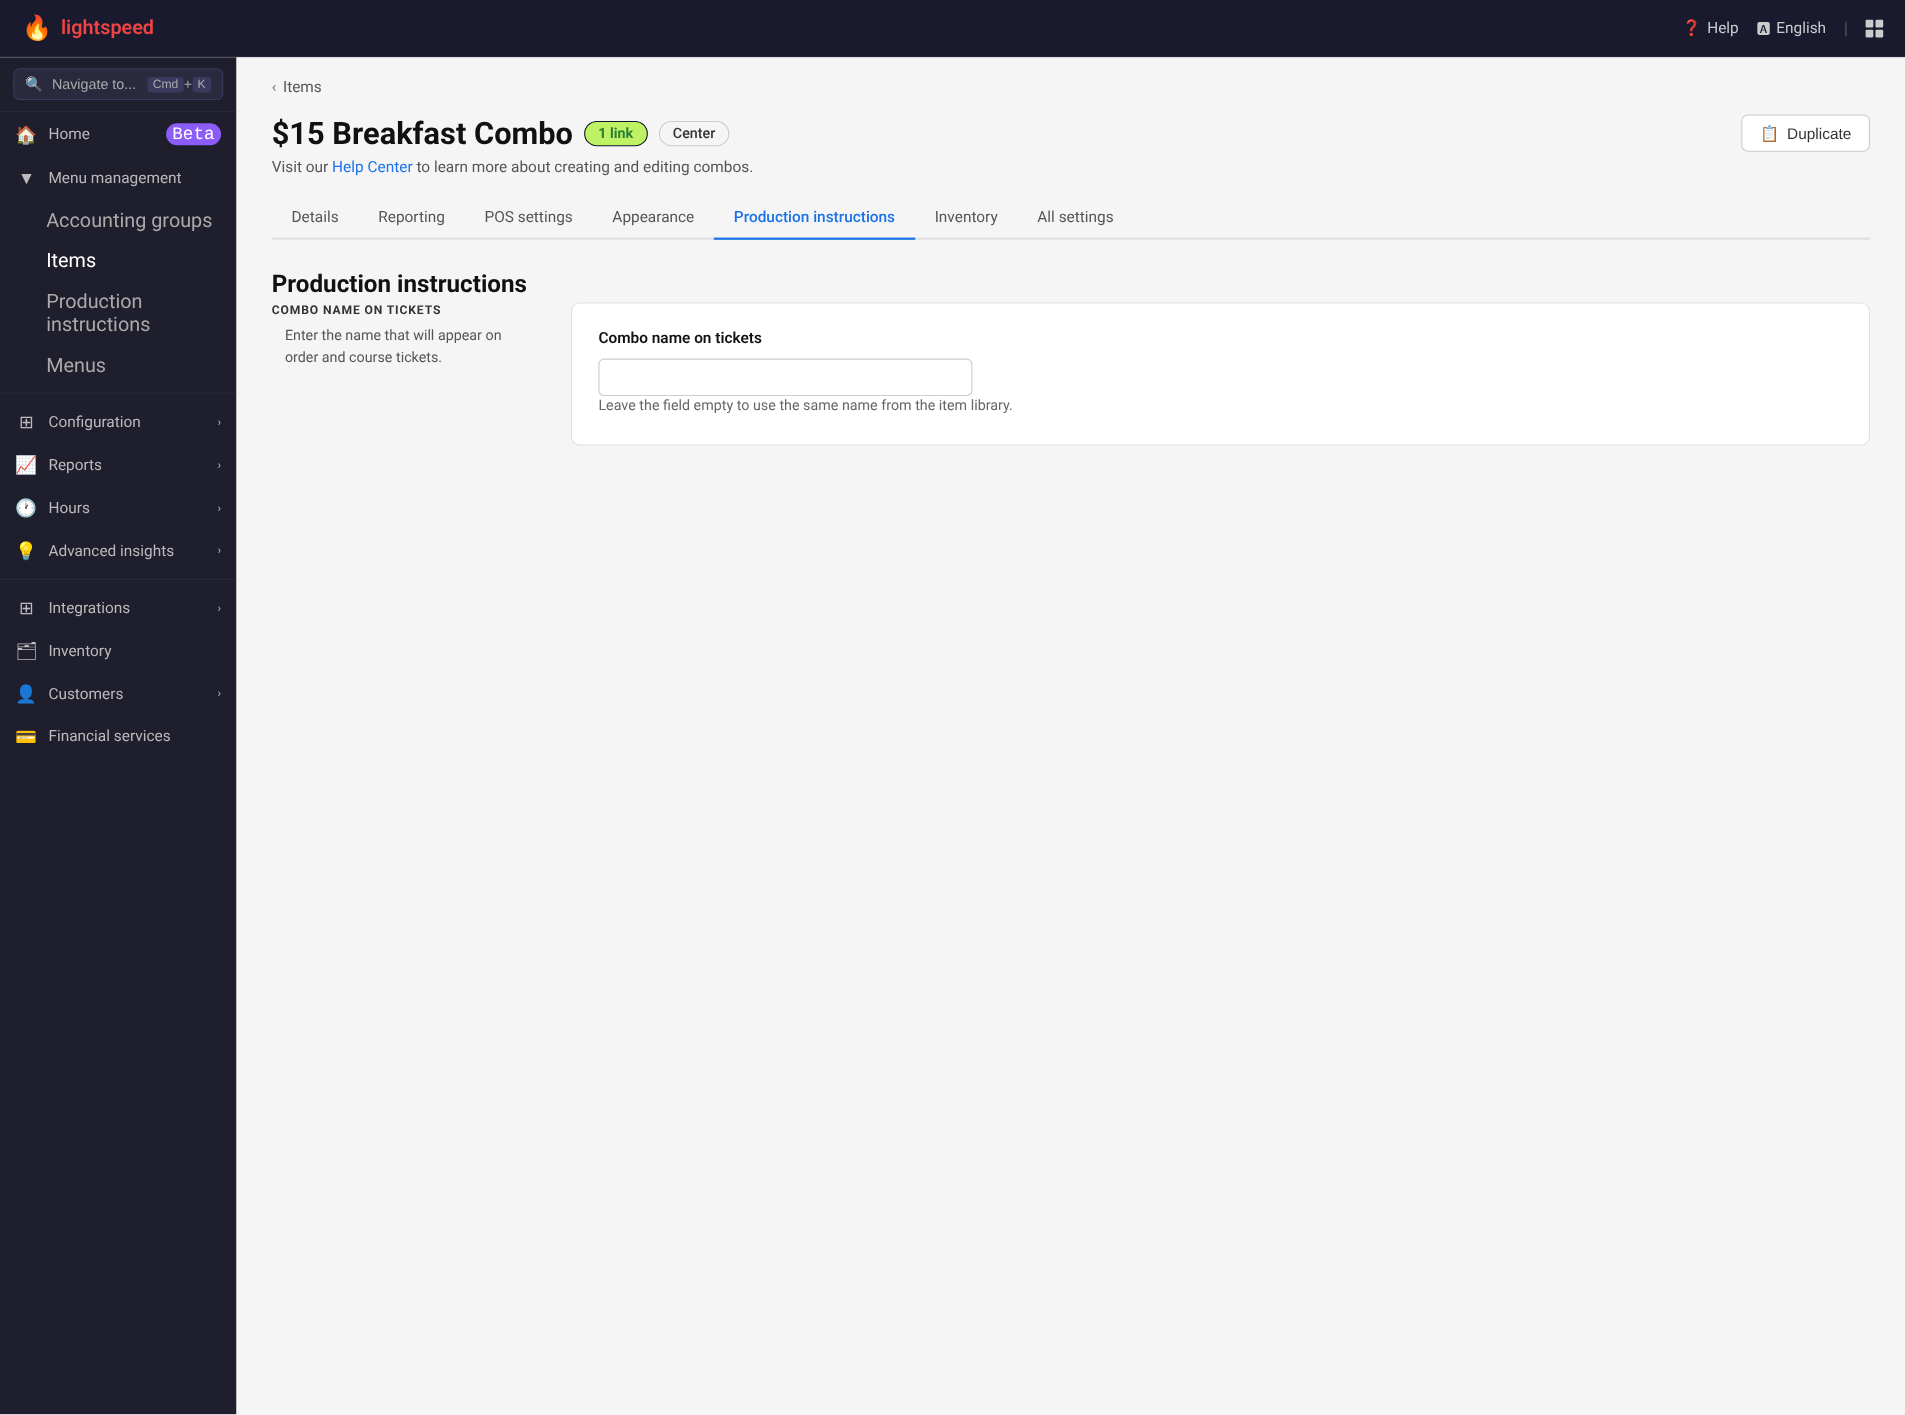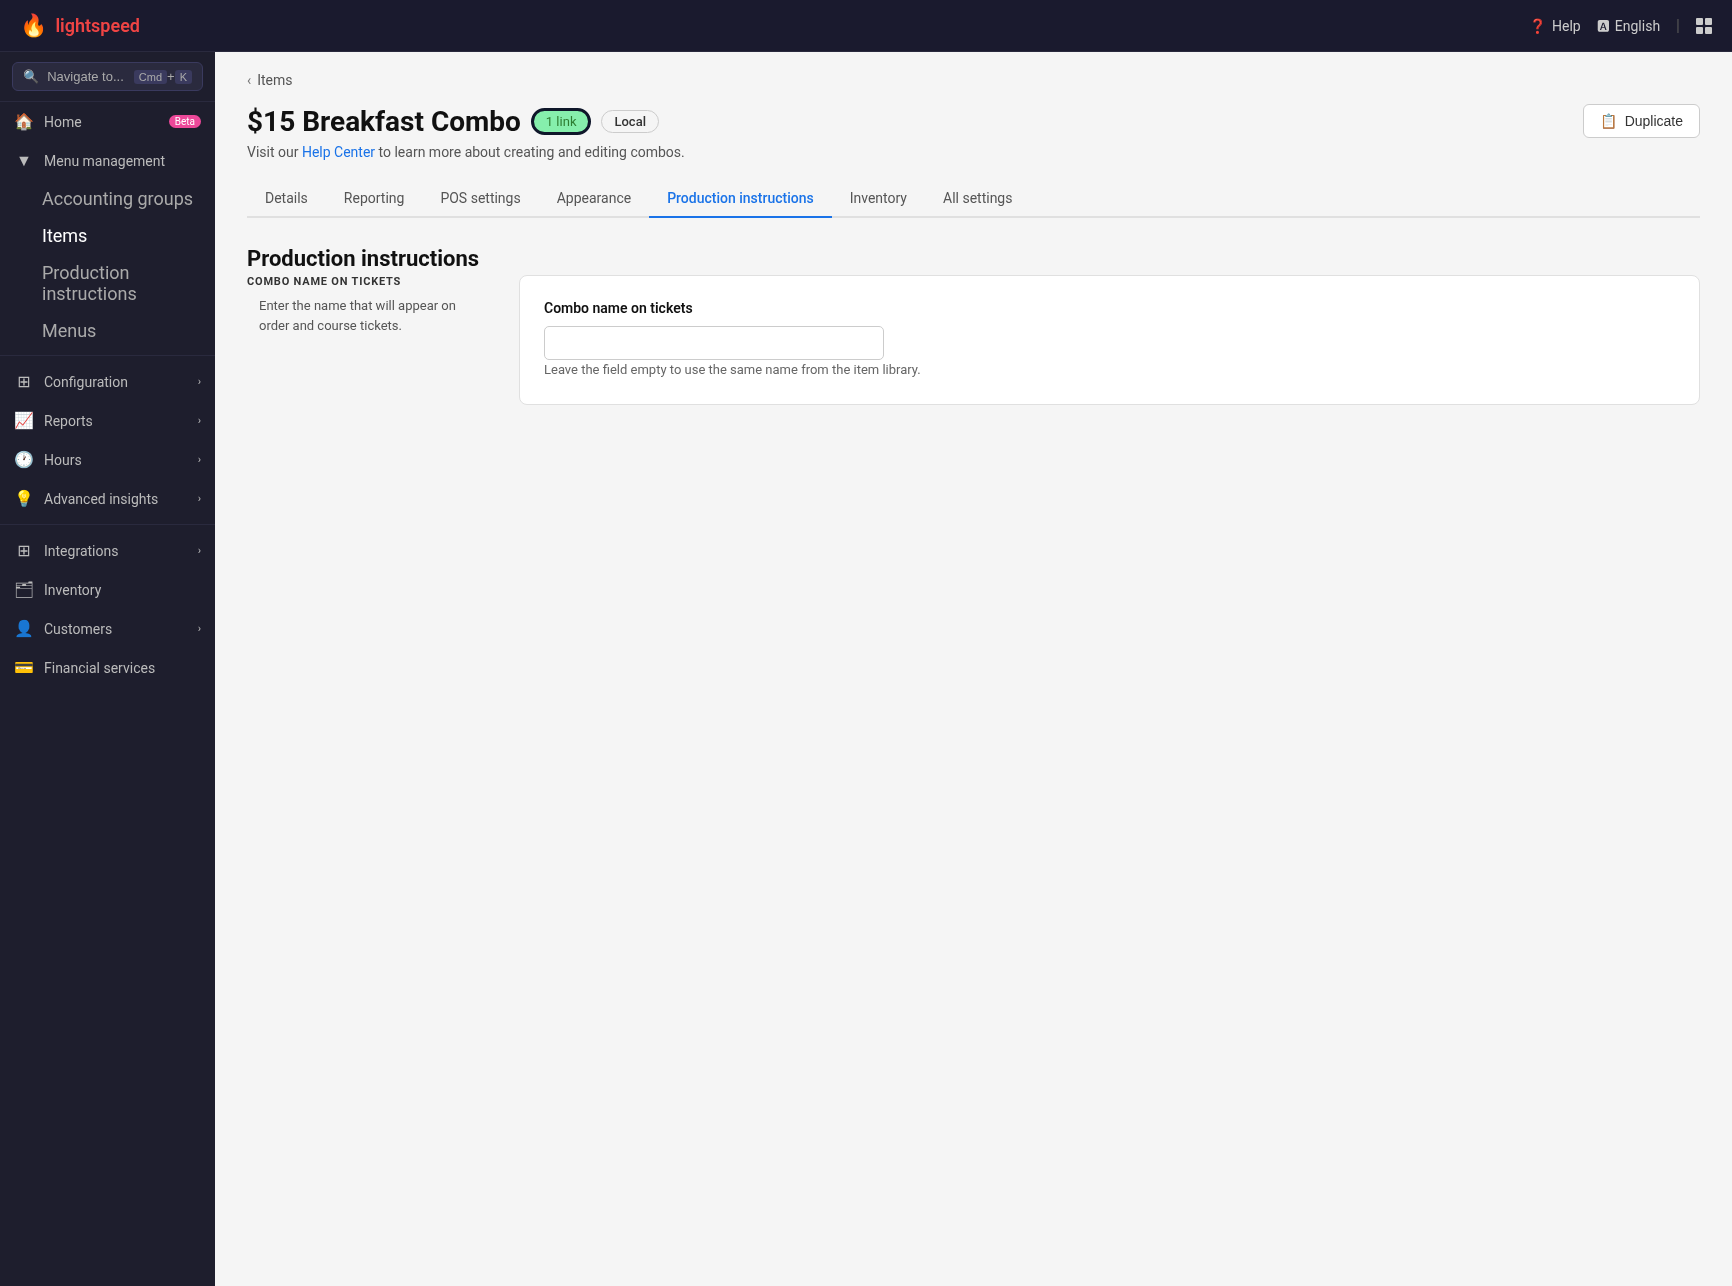--- a/index.html
+++ b/index.html
@@ -78,26 +78,27 @@
       padding: 10px 14px;
       cursor: pointer;
       font-size: 14px;
       color: #bbb;
       border-radius: 0;
     }
     .sidebar-item-icon { font-size: 16px; width: 20px; text-align: center; flex-shrink: 0; }
     .sidebar-item-label { flex: 1; }
     .sidebar-item-chevron { font-size: 11px; margin-left: auto; }
     .sidebar-badge {
-      background: #ec4899;
+      background: #8b5cf6;
       color: #fff;
-      font-size: 10px;
+      font-size: 16px;
       border-radius: 10px;
       padding: 1px 6px;
       margin-left: 6px;
+      font-family: Liberation Mono, monospace;
     }
 
     .sidebar-section { margin-left: 28px; }
     .sidebar-sub-item {
       display: block;
       padding: 8px 14px;
       font-size: 18px;
       color: #aaa;
       cursor: pointer;
     }
@@ -138,27 +139,27 @@
       display: flex;
       align-items: center;
       gap: 10px;
     }
     .page-title {
       font-size: 28px;
       font-weight: 700;
       color: #111;
     }
     .badge-link {
-      background: #86efac;
+      background: #bef264;
       color: #2e7d32;
-      border: 3px solid #0f172a;
+      border: 1px solid #0f172a;
       border-radius: 20px;
       padding: 3px 12px;
       font-size: 13px;
-      font-weight: 400;
+      font-weight: 700;
       cursor: pointer;
     }
     .badge-local {
       background: #f5f5f5;
       color: #333;
       border: 1px solid #ccc;
       border-radius: 20px;
       padding: 3px 12px;
       font-size: 13px;
       font-weight: 500;
@@ -405,21 +406,21 @@
 
       <div class="breadcrumb">
         <span class="breadcrumb-arrow">‹</span>
         <span class="breadcrumb-link">Items</span>
       </div>
 
       <div class="page-header">
         <div class="page-title-row">
           <h1 class="page-title">$15 Breakfast Combo</h1>
           <span class="badge-link">1 link</span>
-          <span class="badge-local">Local</span>
+          <span class="badge-local">Center</span>
         </div>
         <button class="duplicate-btn">
           <span>📋</span>
           <span>Duplicate</span>
         </button>
       </div>
 
       <p class="page-subtitle">
         <span>Visit our </span><a>Help Center</a><span> to learn more about creating and editing combos.</span>
       </p>

